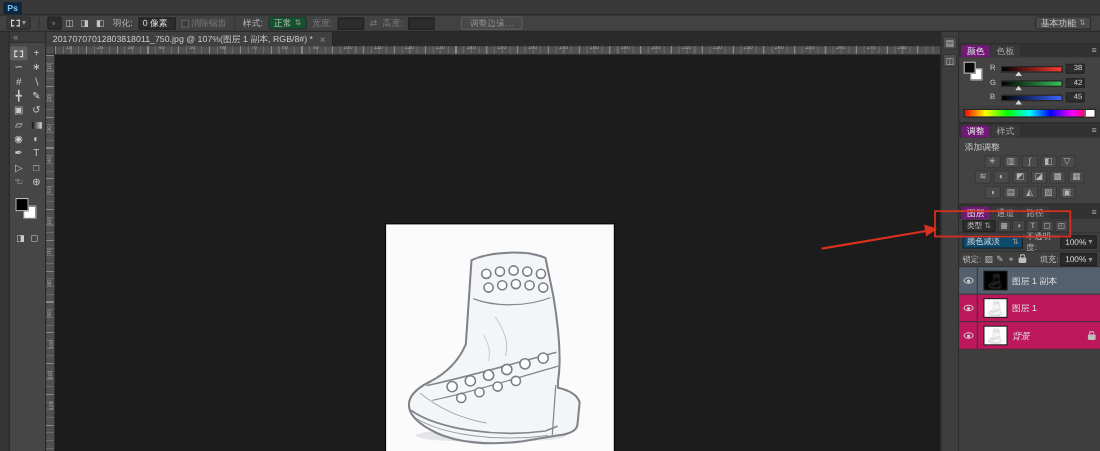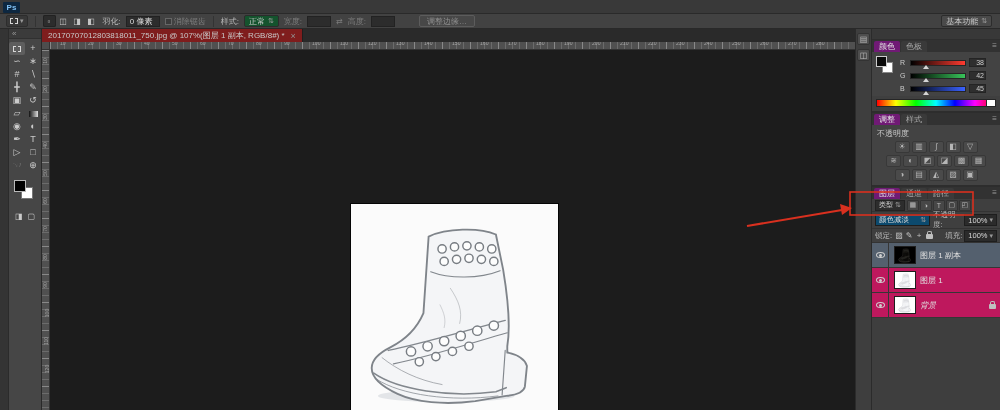--- a/index.html
+++ b/index.html
@@ -43,21 +43,21 @@
   .tool.active{background:#5e5e5e;border-radius:2px}
   .swatches{position:relative;width:24px;height:23px;margin:8px 0 0 5px}
   .fgswatch{position:absolute;left:0;top:0;width:12px;height:12px;background:#000;border:1px solid #b9b9b9;z-index:2}
   .bgswatch{position:absolute;left:7px;top:7px;width:12px;height:12px;background:#fff;border:1px solid #777}
   .tbbottom{display:flex;gap:5px;justify-content:center;margin-top:8px}
   .tbbottom .tool{height:11px;font-size:8px}
 
   
   .center{left:42px;top:29px;width:813px;height:381px;background:#1c1c1c}
   .tabbar{position:absolute;left:0;top:0;width:813px;height:13px;background:#2a2a2a;display:flex}
-  .doctab{background:#7f1d1d;display:flex;align-items:center;padding:0 6px;font-size:8px;color:#c9c9c9;
+  .doctab{background:#404040;display:flex;align-items:center;padding:0 6px;font-size:8px;color:#c9c9c9;
           border-right:1px solid #1f1f1f;gap:6px;white-space:nowrap}
   .tabclose{color:#929292;font-size:9px}
   .corner{position:absolute;left:0;top:13px;width:8px;height:8px;background:#4d4d4d;border-right:1px solid #333;border-bottom:1px solid #333}
   .hruler{position:absolute;left:8px;top:13px;width:805px;height:8px;background:#505050;border-bottom:1px solid #333;overflow:hidden;
     background-image:repeating-linear-gradient(90deg,#888 0 1px,transparent 1px 28px),repeating-linear-gradient(90deg,#6b6b6b 0 1px,transparent 1px 7px);
     background-size:805px 8px,805px 3px;background-position:0 0,0 5px;background-repeat:no-repeat,repeat-y}
   .vruler{position:absolute;left:0;top:21px;width:8px;height:360px;background:#505050;border-right:1px solid #333;overflow:hidden;
     background-image:repeating-linear-gradient(180deg,#888 0 1px,transparent 1px 28px),repeating-linear-gradient(180deg,#6b6b6b 0 1px,transparent 1px 7px);
     background-size:8px 360px,3px 360px;background-position:0 0,5px 0;background-repeat:no-repeat,repeat-x}
   .hlabel{position:absolute;top:-1px;font-size:6px;color:#a2a2a2;transform:scale(.85);transform-origin:left top}
@@ -357,21 +357,21 @@
   </div>
   <div class="spectrum" id="spectrum" style="background: linear-gradient(90deg, rgb(255, 0, 0) 0%, rgb(255, 255, 0) 16%, rgb(0, 255, 0) 33%, rgb(0, 255, 255) 50%, rgb(0, 0, 255) 66%, rgb(255, 0, 255) 83%, rgb(255, 0, 0) 100%);"></div>
   <div class="psep"></div>
 
   <div class="ptabs">
     <span class="ptab active">调整</span>
     <span class="ptab">样式</span>
     <span class="pmenu">≡</span>
   </div>
   <div class="adjbody">
-    <div class="adjtitle">不透明度</div>
+    <div class="adjtitle">添加调整</div>
     <div id="adj-rows">
         <div class="adjrow">
           <span class="adjbtn">☀</span>
           <span class="adjbtn">▥</span>
           <span class="adjbtn">∫</span>
           <span class="adjbtn">◧</span>
           <span class="adjbtn">▽</span>
         </div>
         <div class="adjrow">
           <span class="adjbtn">≋</span>

